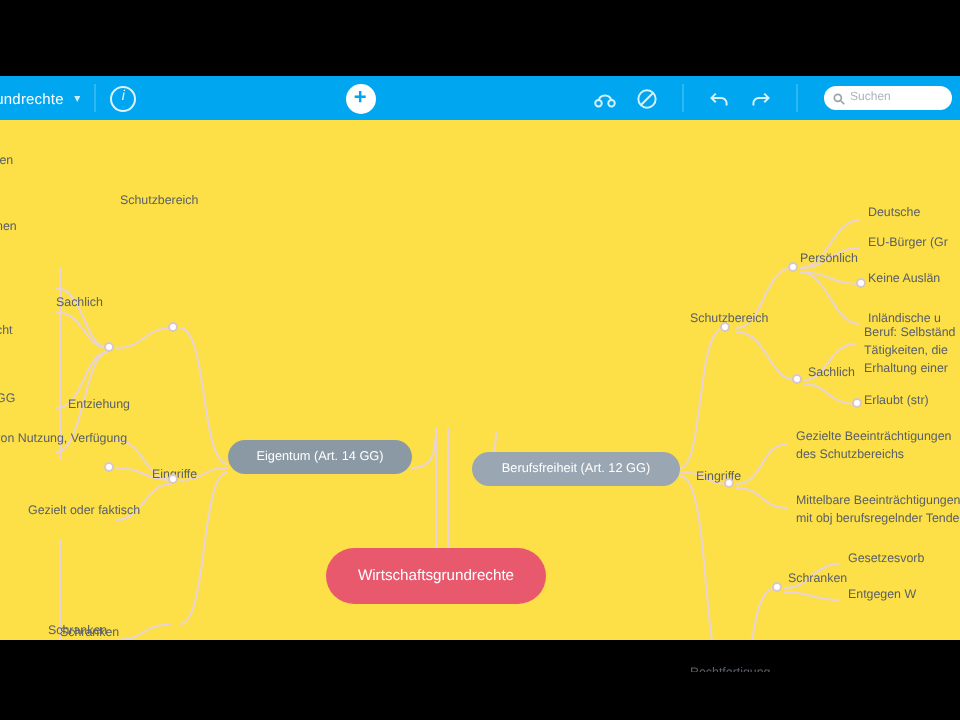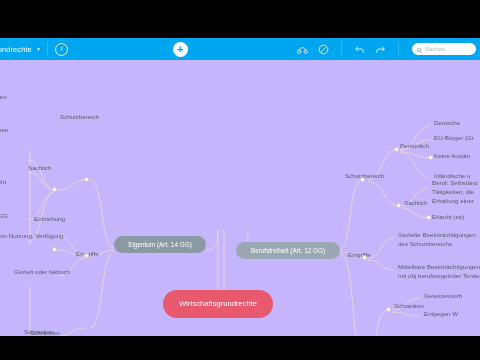--- a/index.html
+++ b/index.html
@@ -23,21 +23,21 @@
   #add-btn{width:15px;height:15px;border-radius:50%;background:#fff;color:#00a6f0;
            font-size:11px;line-height:14px;text-align:center;font-weight:bold;}
   .tb-ico{width:13px;height:13px;margin:0 4px;opacity:.92;}
   .tb-ico svg{display:block;width:13px;height:13px;}
   #search{width:64px;height:12px;background:#fff;border-radius:7px;display:flex;align-items:center;
           margin-right:4px;margin-left:6px;}
   #search .mag{margin:0 2px 0 4px;}
   #search .ph{font-size:6px;color:#aab4bd;}
 
   
-  #canvas{position:absolute;left:0;top:60px;width:480px;height:276px;background:#c4b5fd;z-index:10;}
+  #canvas{position:absolute;left:0;top:44px;width:480px;height:276px;background:#fde047;z-index:10;}
   #wires{position:absolute;left:0;top:0;width:480px;height:276px;}
 
   .node{position:absolute;font-size:6.2px;color:#5a6068;white-space:nowrap;line-height:1.45;}
   .node.multi{white-space:normal;}
 
   .pill{position:absolute;border-radius:11px;color:#fff;text-align:center;}
   #n-center{left:163px;top:230px;width:110px;height:28px;background:#e8596e;
             font-size:7.6px;line-height:28px;border-radius:14px;}
   #n-eigentum{left:114px;top:176px;width:92px;height:17px;background:#8b99a5;
               font-size:6.4px;line-height:17px;}

